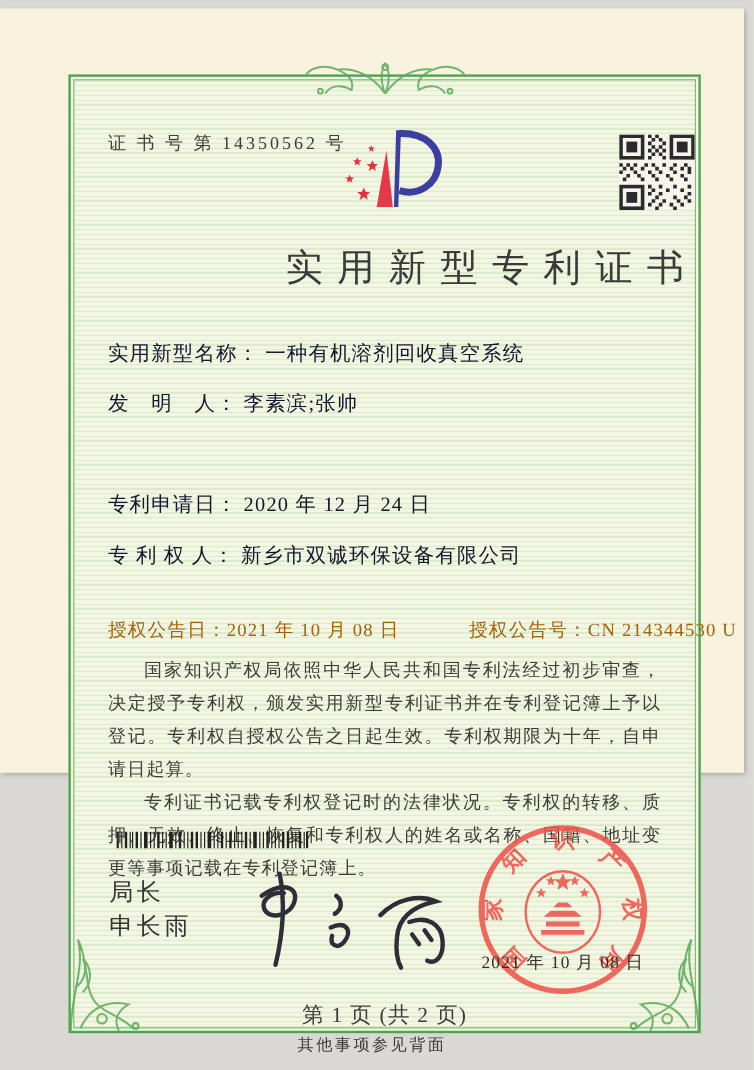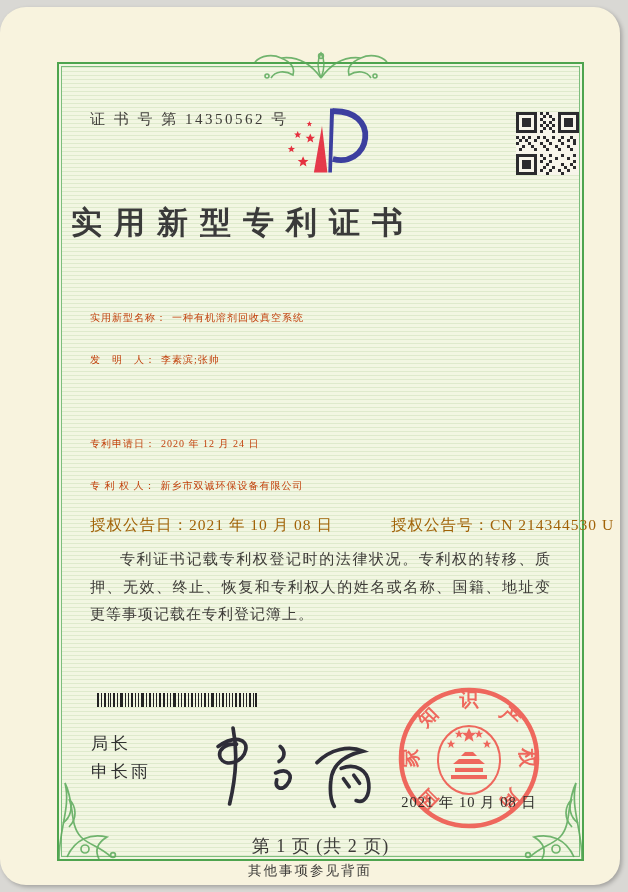--- a/index.html
+++ b/index.html
@@ -2,51 +2,50 @@
 <html><head>
 <meta charset="utf-8">
 <style>
   html,body{margin:0;padding:0;}
   body{
     width:628px;height:892px;position:relative;overflow:hidden;
     background:#d9d8d4;
     font-family:"Liberation Serif","DejaVu Serif",serif;
   }
   .paper{
-    position:absolute;left:0;top:7px;width:620px;height:878px;
+    position:absolute;left:0;top:7px;width:620px;height:637px;
     background:#f8f3de;
     box-shadow:2px 2px 4px rgba(0,0,0,.25);
-    border-radius:26px;
   }
   .ghost{position:absolute;border-radius:50%;pointer-events:none;}
   .ghost1{left:118px;top:92px;width:100px;height:100px;border:4px solid rgba(233,120,110,.10);}
   .ghost2{left:70px;top:130px;width:60px;height:60px;background:radial-gradient(circle,rgba(235,130,120,.08),transparent 70%);}
   .frame{
     position:absolute;left:57px;top:55px;width:523px;height:795px;
     border:2.5px solid #4ea44e;background:#f2f6e2;
   }
   .frame-inner{
     position:absolute;inset:2px;border:1px solid #7cbd7c;
     background:repeating-linear-gradient(180deg,rgba(141,185,114,.20) 0 1px,rgba(255,255,255,0) 1px 4px);
   }
   .certno{position:absolute;left:31px;top:46px;font-size:15px;letter-spacing:2.5px;color:#3e3c38;}
   .logo{position:absolute;left:227px;top:38px;width:90px;height:95px;}
   .qr{position:absolute;left:457px;top:48px;width:63px;height:63px;}
   .title{
-    position:absolute;left:0;top:138px;width:100%;text-align:left;
-    font-size:31px;font-weight:700;letter-spacing:12px;color:#3a3a3a;text-indent:12px;
-  }
-  .row{position:absolute;left:31px;font-size:10px;color:#c2410c;letter-spacing:1px;white-space:nowrap;margin-top:28px;}
+    position:absolute;left:0;top:138px;width:100%;text-align:right;
+    font-size:31px;font-weight:400;letter-spacing:12px;color:#3a3a3a;text-indent:12px;
+  }
+  .row{position:absolute;left:31px;font-size:17px;color:#0f172a;letter-spacing:1px;white-space:nowrap;}
   .row .val{margin-left:5px;}
   .grant{position:absolute;left:31px;top:451px;font-size:15.5px;color:#a16207;letter-spacing:1px;white-space:nowrap;}
   .grant .gap{display:inline-block;width:58px;}
   .paras{position:absolute;left:31px;top:482px;width:461px;font-size:15px;line-height:27.5px;color:#3e3c38;text-align:justify;}
   .paras p{margin:0;text-indent:2em;letter-spacing:1px;}
   .barcode{position:absolute;left:38px;top:629px;width:160px;height:14px;}
-  .signer{position:absolute;left:32px;top:666px;font-size:17px;color:#333;letter-spacing:3px;line-height:28px;}
+  .signer{position:absolute;left:32px;top:666px;font-size:20px;color:#333;letter-spacing:3px;line-height:28px;}
   .signature{position:absolute;left:120px;top:648px;width:230px;height:115px;}
   .seal{position:absolute;left:328px;top:612px;width:164px;height:164px;opacity:.93;}
   .sealdate{position:absolute;left:322px;top:729px;width:176px;text-align:center;font-size:14.5px;color:#2e2d2a;letter-spacing:1px;}
   .pagefoot{position:absolute;left:0;top:770px;width:100%;text-align:center;font-size:18px;color:#3c3b38;letter-spacing:1px;}
   .backnote{position:absolute;left:0;top:855px;width:620px;text-align:center;font-size:13.5px;color:#3c3b38;letter-spacing:2px;}
   .orn{position:absolute;pointer-events:none;}
   .orn-top{left:50%;top:-16px;transform:translateX(-50%);}
   .orn-bl{left:-4px;bottom:-4px;}
   .orn-br{right:-4px;bottom:-4px;transform:scaleX(-1);}
 </style>
@@ -150,20 +149,21 @@
     </div>
     <div class="row" style="top:387px">
       <span class="lbl">专 利 权 人：</span><span class="val">新乡市双诚环保设备有限公司</span>
     </div>
 
     <div class="grant">
       <span>授权公告日：</span><span class="val">2021 年 10 月 08 日</span><span class="gap"></span><span>授权公告号：</span><span class="val">CN 214344530 U</span>
     </div>
 
     <div class="paras">
+      <p>国家知识产权局依照中华人民共和国专利法经过初步审查，决定授予专利权，颁发实用新型专利证书并在专利登记簿上予以登记。专利权自授权公告之日起生效。专利权期限为十年，自申请日起算。</p>
       <p>专利证书记载专利权登记时的法律状况。专利权的转移、质押、无效、终止、恢复和专利权人的姓名或名称、国籍、地址变更等事项记载在专利登记簿上。</p>
     </div>
 
     <svg class="barcode" viewBox="0 0 160 14" preserveAspectRatio="none">
       <path fill="#222" d="M0,0h2v14h-2z M4,0h1v14h-1z M7,0h2v14h-2z M11,0h1v14h-1z M13,0h1v14h-1z M16,0h2v14h-2z M20,0h1v14h-1z M23,0h3v14h-3z M28,0h1v14h-1z M31,0h1v14h-1z M34,0h2v14h-2z M38,0h1v14h-1z M41,0h1v14h-1z M44,0h3v14h-3z M49,0h1v14h-1z M52,0h2v14h-2z M56,0h1v14h-1z M59,0h1v14h-1z M62,0h2v14h-2z M66,0h2v14h-2z M70,0h1v14h-1z M73,0h1v14h-1z M76,0h3v14h-3z M81,0h1v14h-1z M84,0h1v14h-1z M87,0h2v14h-2z M91,0h1v14h-1z M94,0h2v14h-2z M98,0h1v14h-1z M101,0h1v14h-1z M104,0h1v14h-1z M107,0h2v14h-2z M111,0h1v14h-1z M114,0h3v14h-3z M119,0h1v14h-1z M122,0h1v14h-1z M125,0h2v14h-2z M129,0h1v14h-1z M132,0h1v14h-1z M135,0h1v14h-1z M138,0h2v14h-2z M142,0h2v14h-2z M146,0h1v14h-1z M149,0h1v14h-1z M152,0h2v14h-2z M156,0h1v14h-1z M158,0h2v14h-2z"></path>
     </svg>
 
     <div class="signer">
       <div>局长</div>
       <div>申长雨</div>

